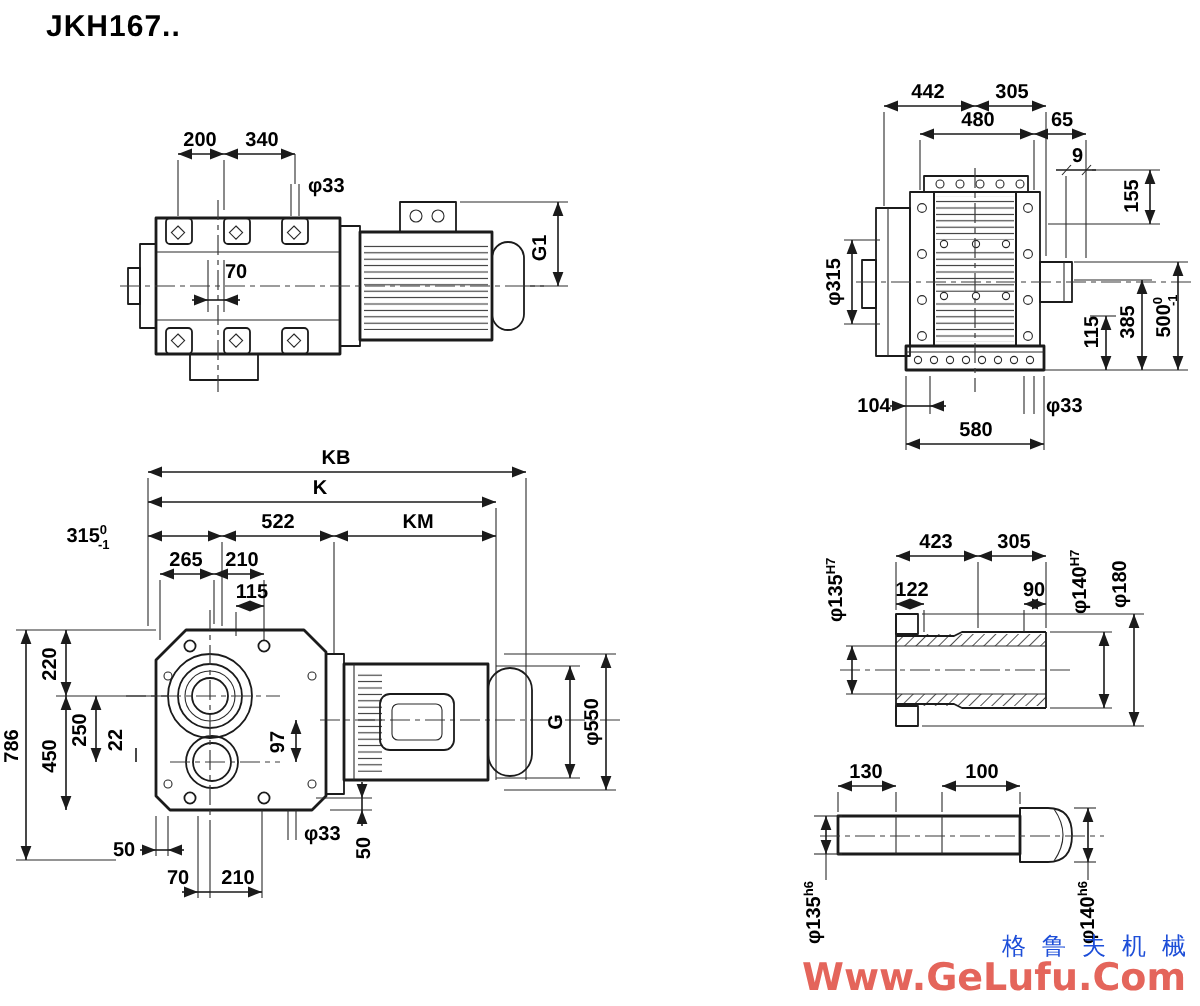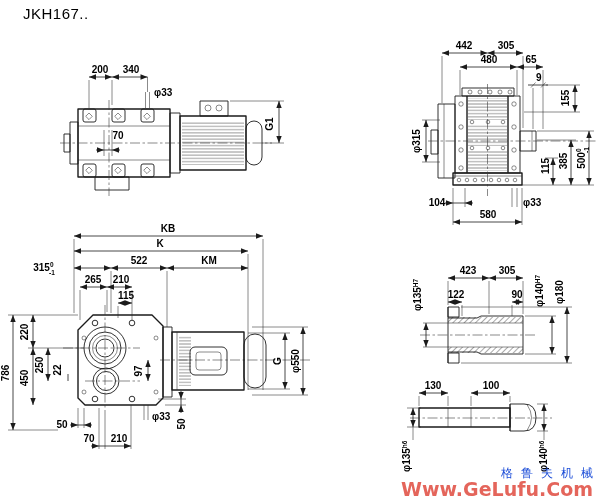--- a/index.html
+++ b/index.html
@@ -1,18 +1,18 @@
 <!DOCTYPE html>
 <html><head>
 <meta charset="utf-8">
 <style>
   html,body{margin:0;padding:0;background:#e8e8e8;}
   .page{position:relative;width:600px;height:503px;background:#ffffff;overflow:hidden;
         font-family:"Liberation Sans",sans-serif;}
-  .title{position:absolute;left:23px;top:5px;font-size:15px;font-weight:400;
+  .title{position:absolute;left:23px;top:5px;font-size:15px;font-weight:700;
          letter-spacing:0.5px;color:#000;}
   svg{position:absolute;left:0;top:0;}
   .o{fill:none;stroke:#1b1b1b;stroke-width:1.4;stroke-linejoin:round;}
   .m{fill:none;stroke:#1b1b1b;stroke-width:0.9;stroke-linejoin:round;}
   .t{fill:none;stroke:#2a2a2a;stroke-width:0.55;}
   .d{fill:none;stroke:#1b1b1b;stroke-width:0.8;}
   .cl{fill:none;stroke:#3a3a3a;stroke-width:0.6;stroke-dasharray:10 2.5 2.5 2.5;}
   text.dim{font:700 10px "Liberation Sans",sans-serif;fill:#000;}
   tspan.tol{font-size:6.5px;}
   .wm{position:absolute;right:7px;bottom:3px;text-align:right;line-height:1.05;}

